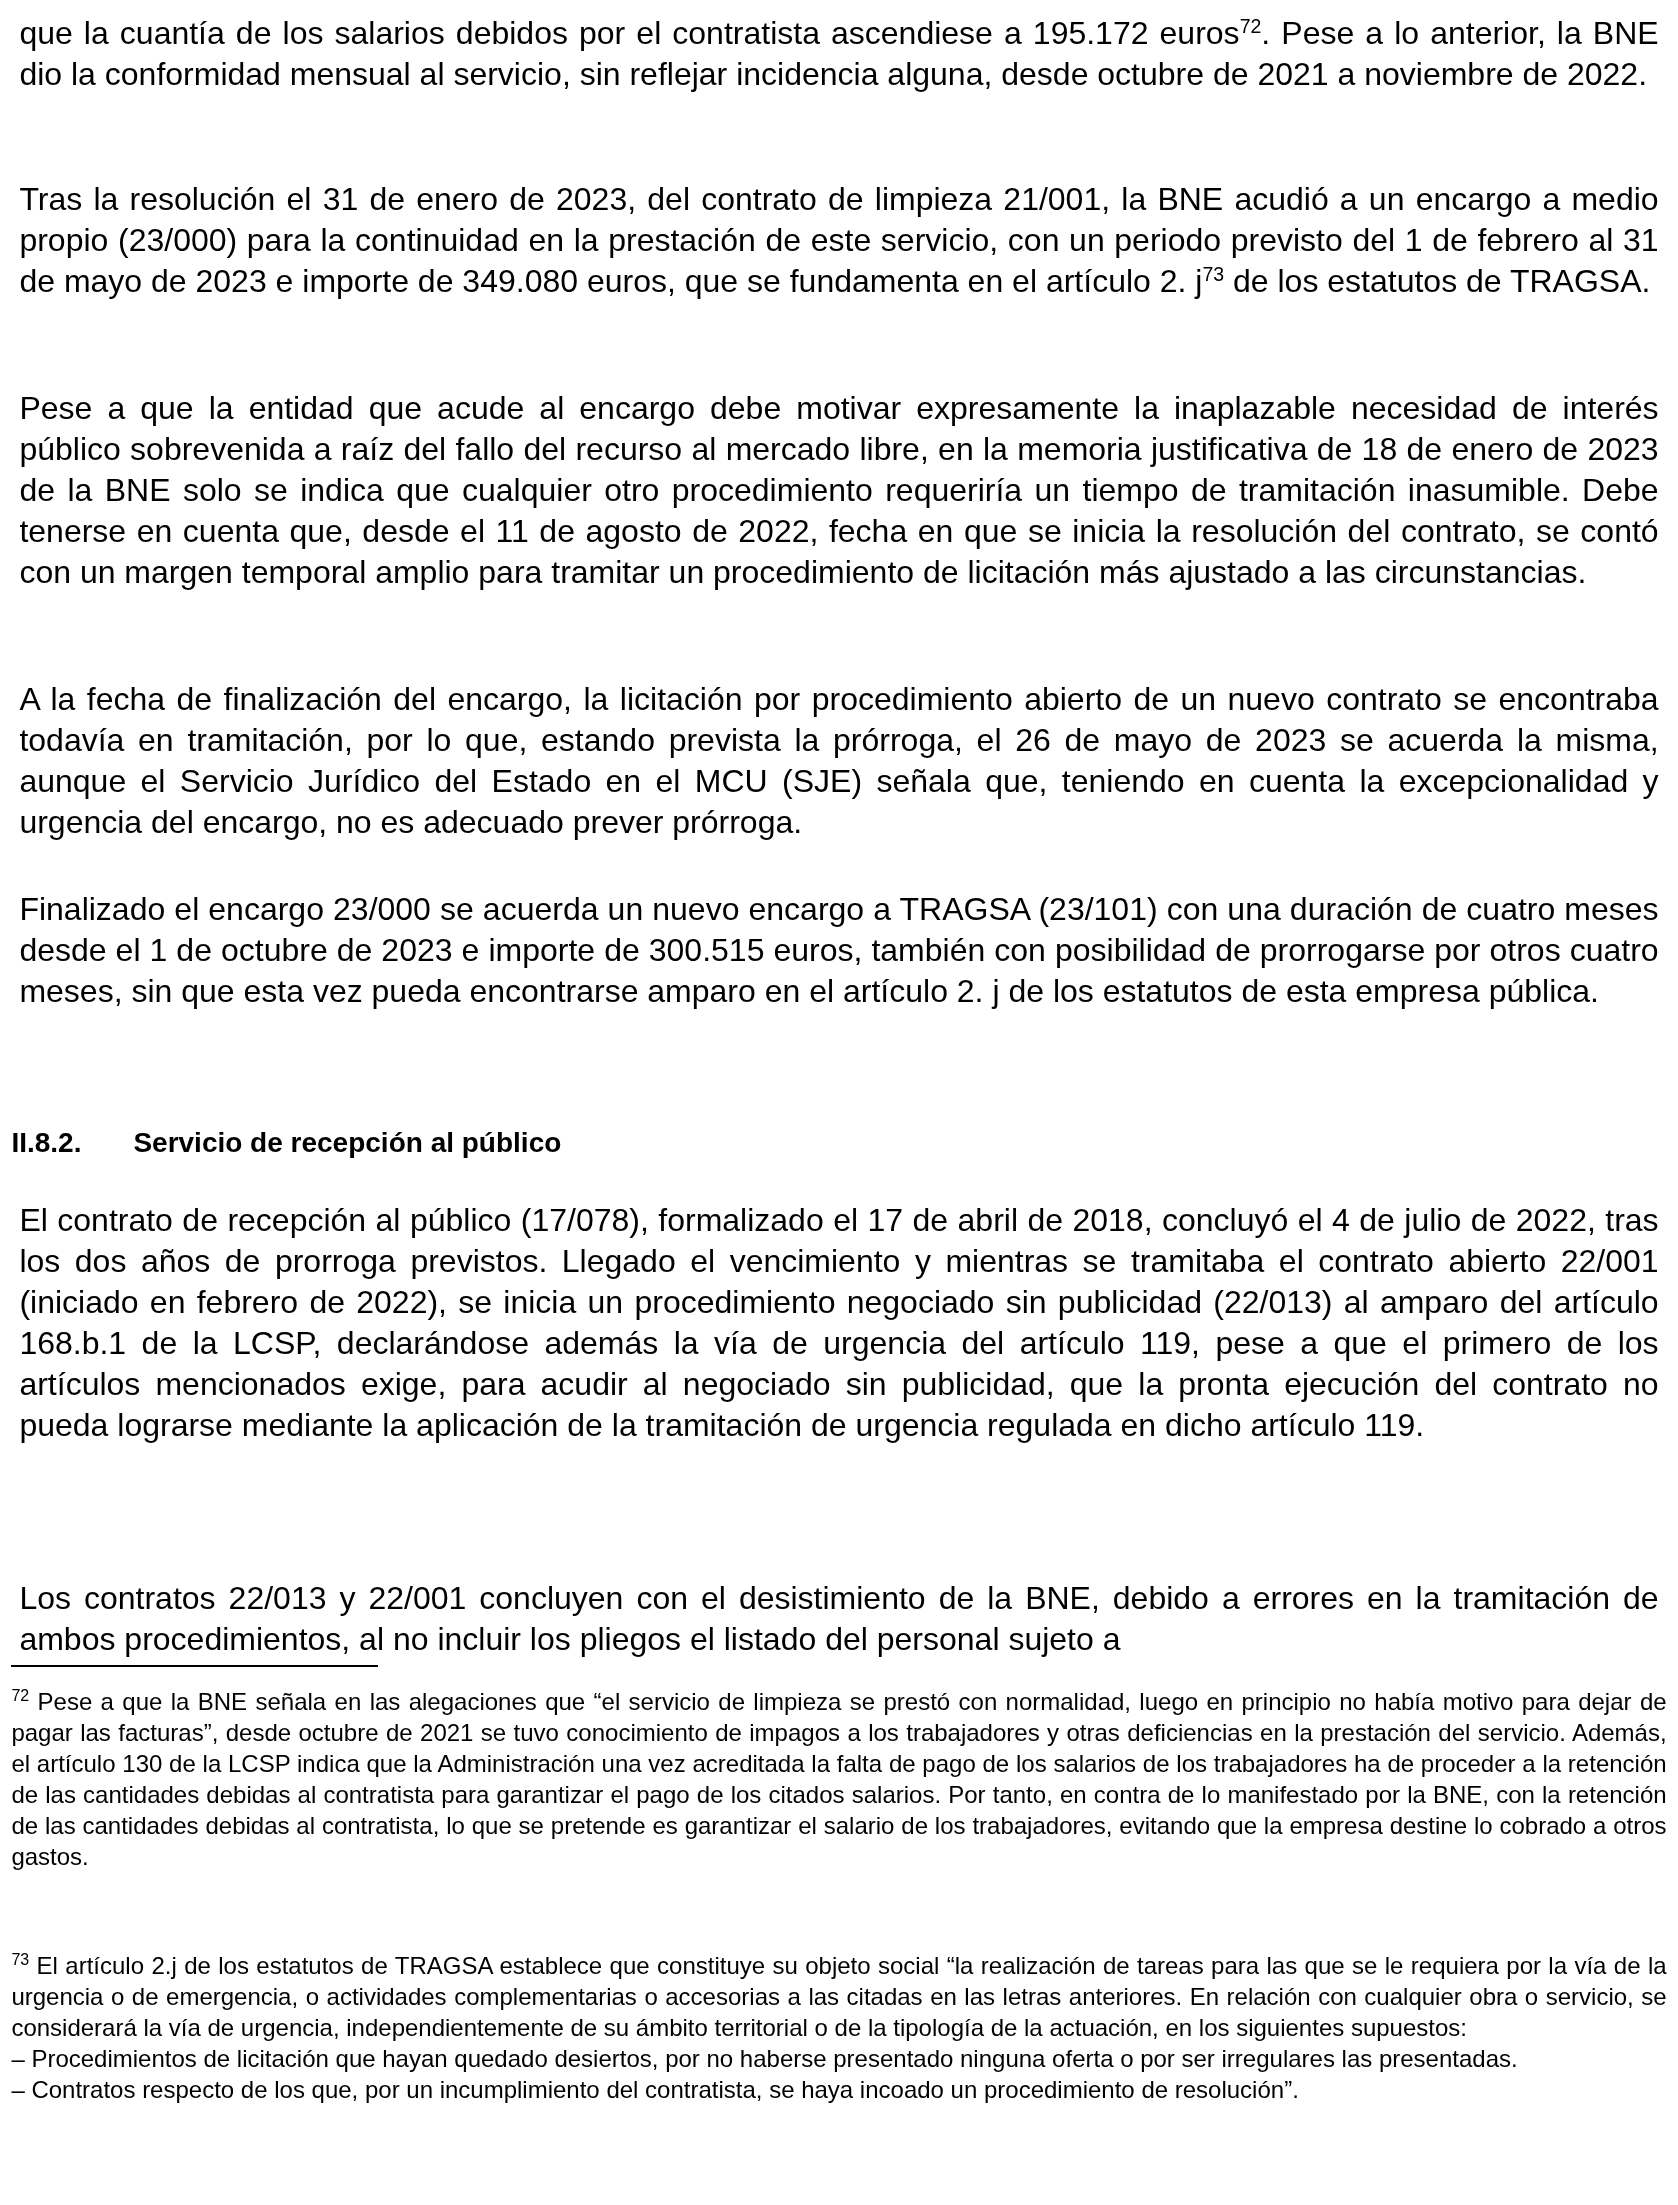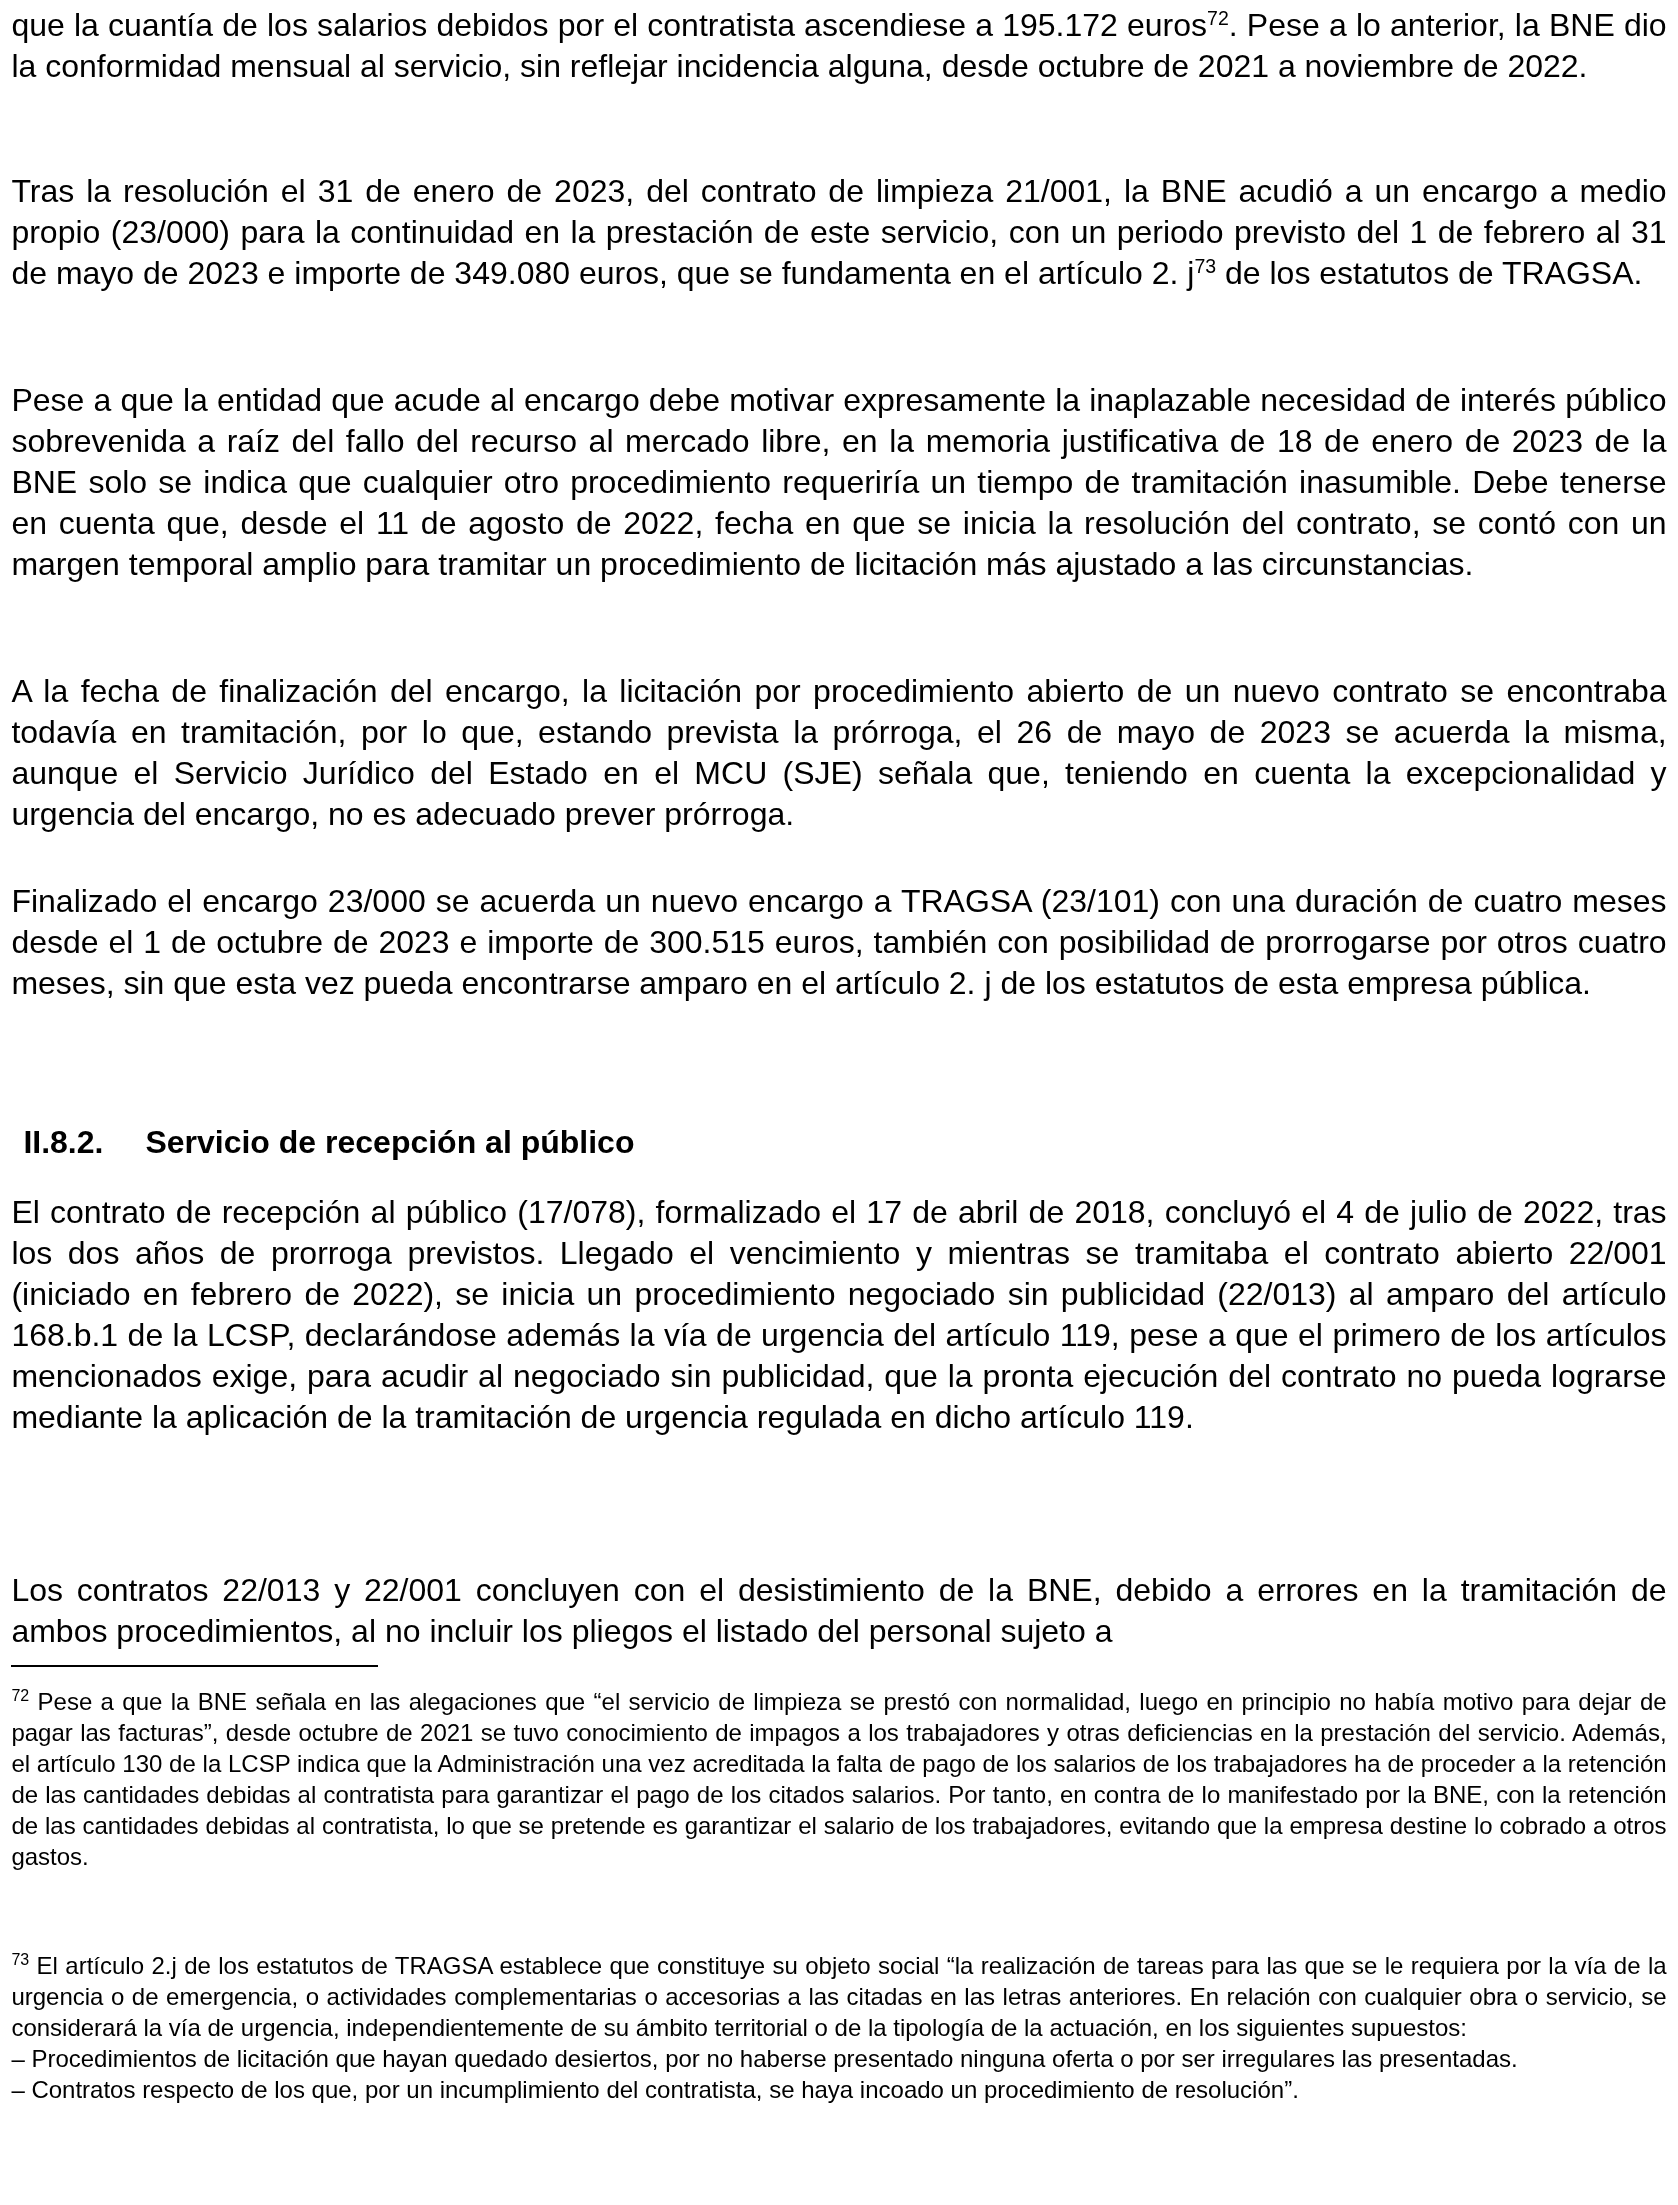--- a/index.html
+++ b/index.html
@@ -14,30 +14,30 @@
   .page {
     position: absolute;
     left: 11.4px;
     right: 11.4px;
     top: 0;
   }
   .para {
     font-size: 32px;
     line-height: 41px;
     text-align: justify;
-    margin: 0;
+    margin: 8px;
     position: absolute;
     left: 0;
     right: 0;
   }
   sup { font-size: 19.5px; line-height: 0; vertical-align: 11.4px; }
   .heading {
     position: absolute;
-    left: 12px;
-    font-size: 32px;
+    left: 0;
+    font-size: 28px;
     font-weight: bold;
     line-height: 41px;
   }
   .heading .num { display: inline-block; width: 122px; }
   .rule {
     position: absolute;
     left: 0;
     width: 367px;
     height: 2.4px;
     background: #000;

